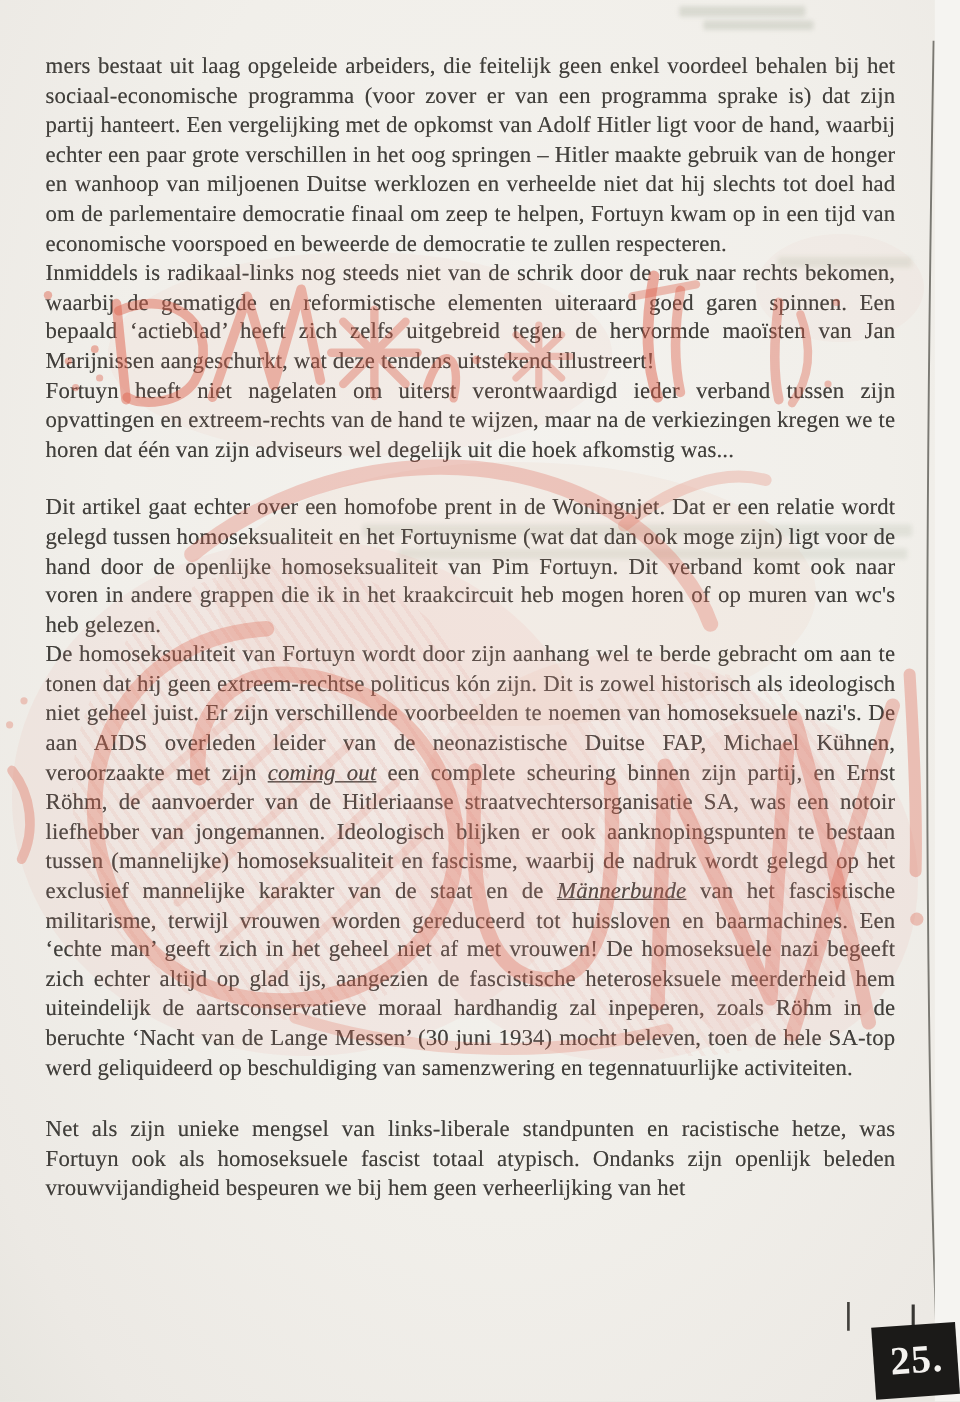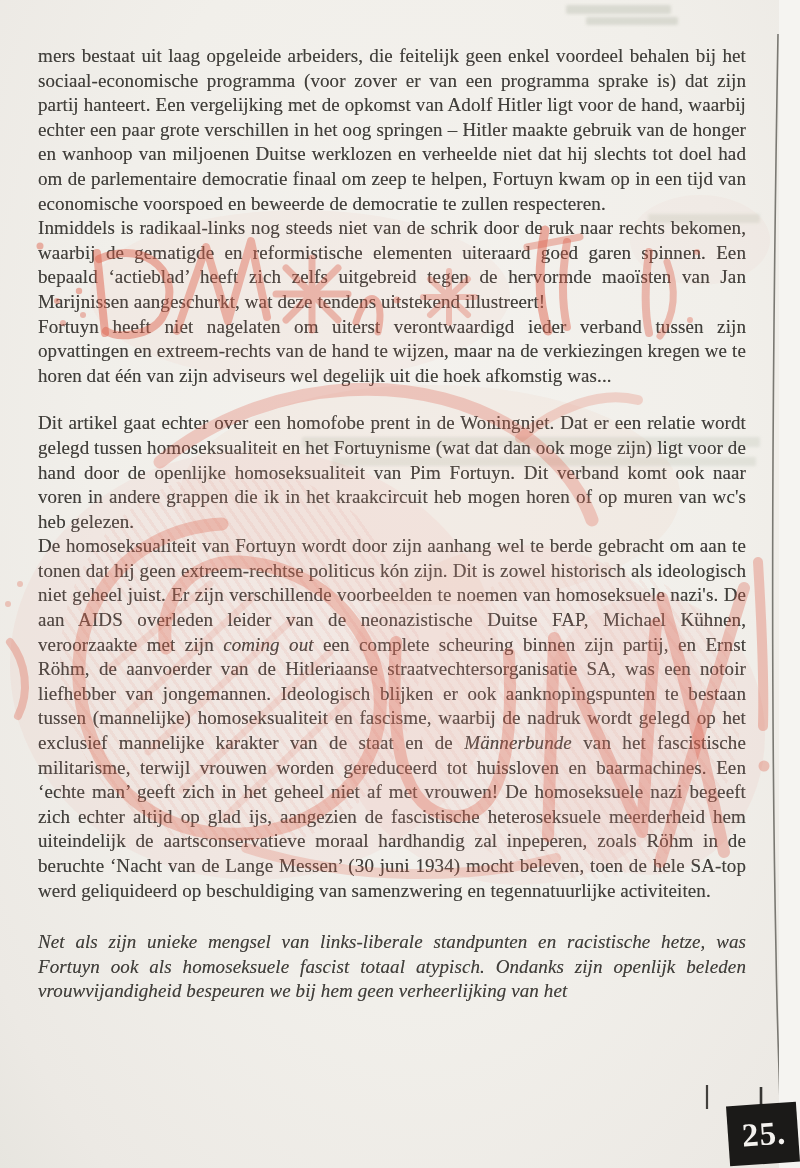--- a/index.html
+++ b/index.html
@@ -18,22 +18,22 @@
   }
   .text-block{
     position:absolute;left:38px;top:44px;width:708px;z-index:1;
     font-size:19px;line-height:24.6px;color:#413f3b;
     text-align:justify;letter-spacing:0.1px;
     text-shadow:0 0 0.5px rgba(65,63,59,0.55);
     hyphens:none;
   }
   .para{margin:0;}
   .gap-before{margin-top:23px;}
-  .gap-before-lg{margin-top:27px;font-style:italic;}
-  .it{font-style:italic;}
+  .gap-before-lg{margin-top:27px;}
+  .it{font-style:italic;text-decoration:underline;}
   .overlay{
     position:absolute;left:0;top:0;width:800px;height:1168px;
     z-index:2;pointer-events:none;
   }
   .smudge{
     position:absolute;background:rgba(150,158,138,0.26);
     filter:blur(1.6px);border-radius:2px;z-index:0;pointer-events:none;
   }
   .smudge.light{background:rgba(150,158,138,0.17);}
   .hatch{

